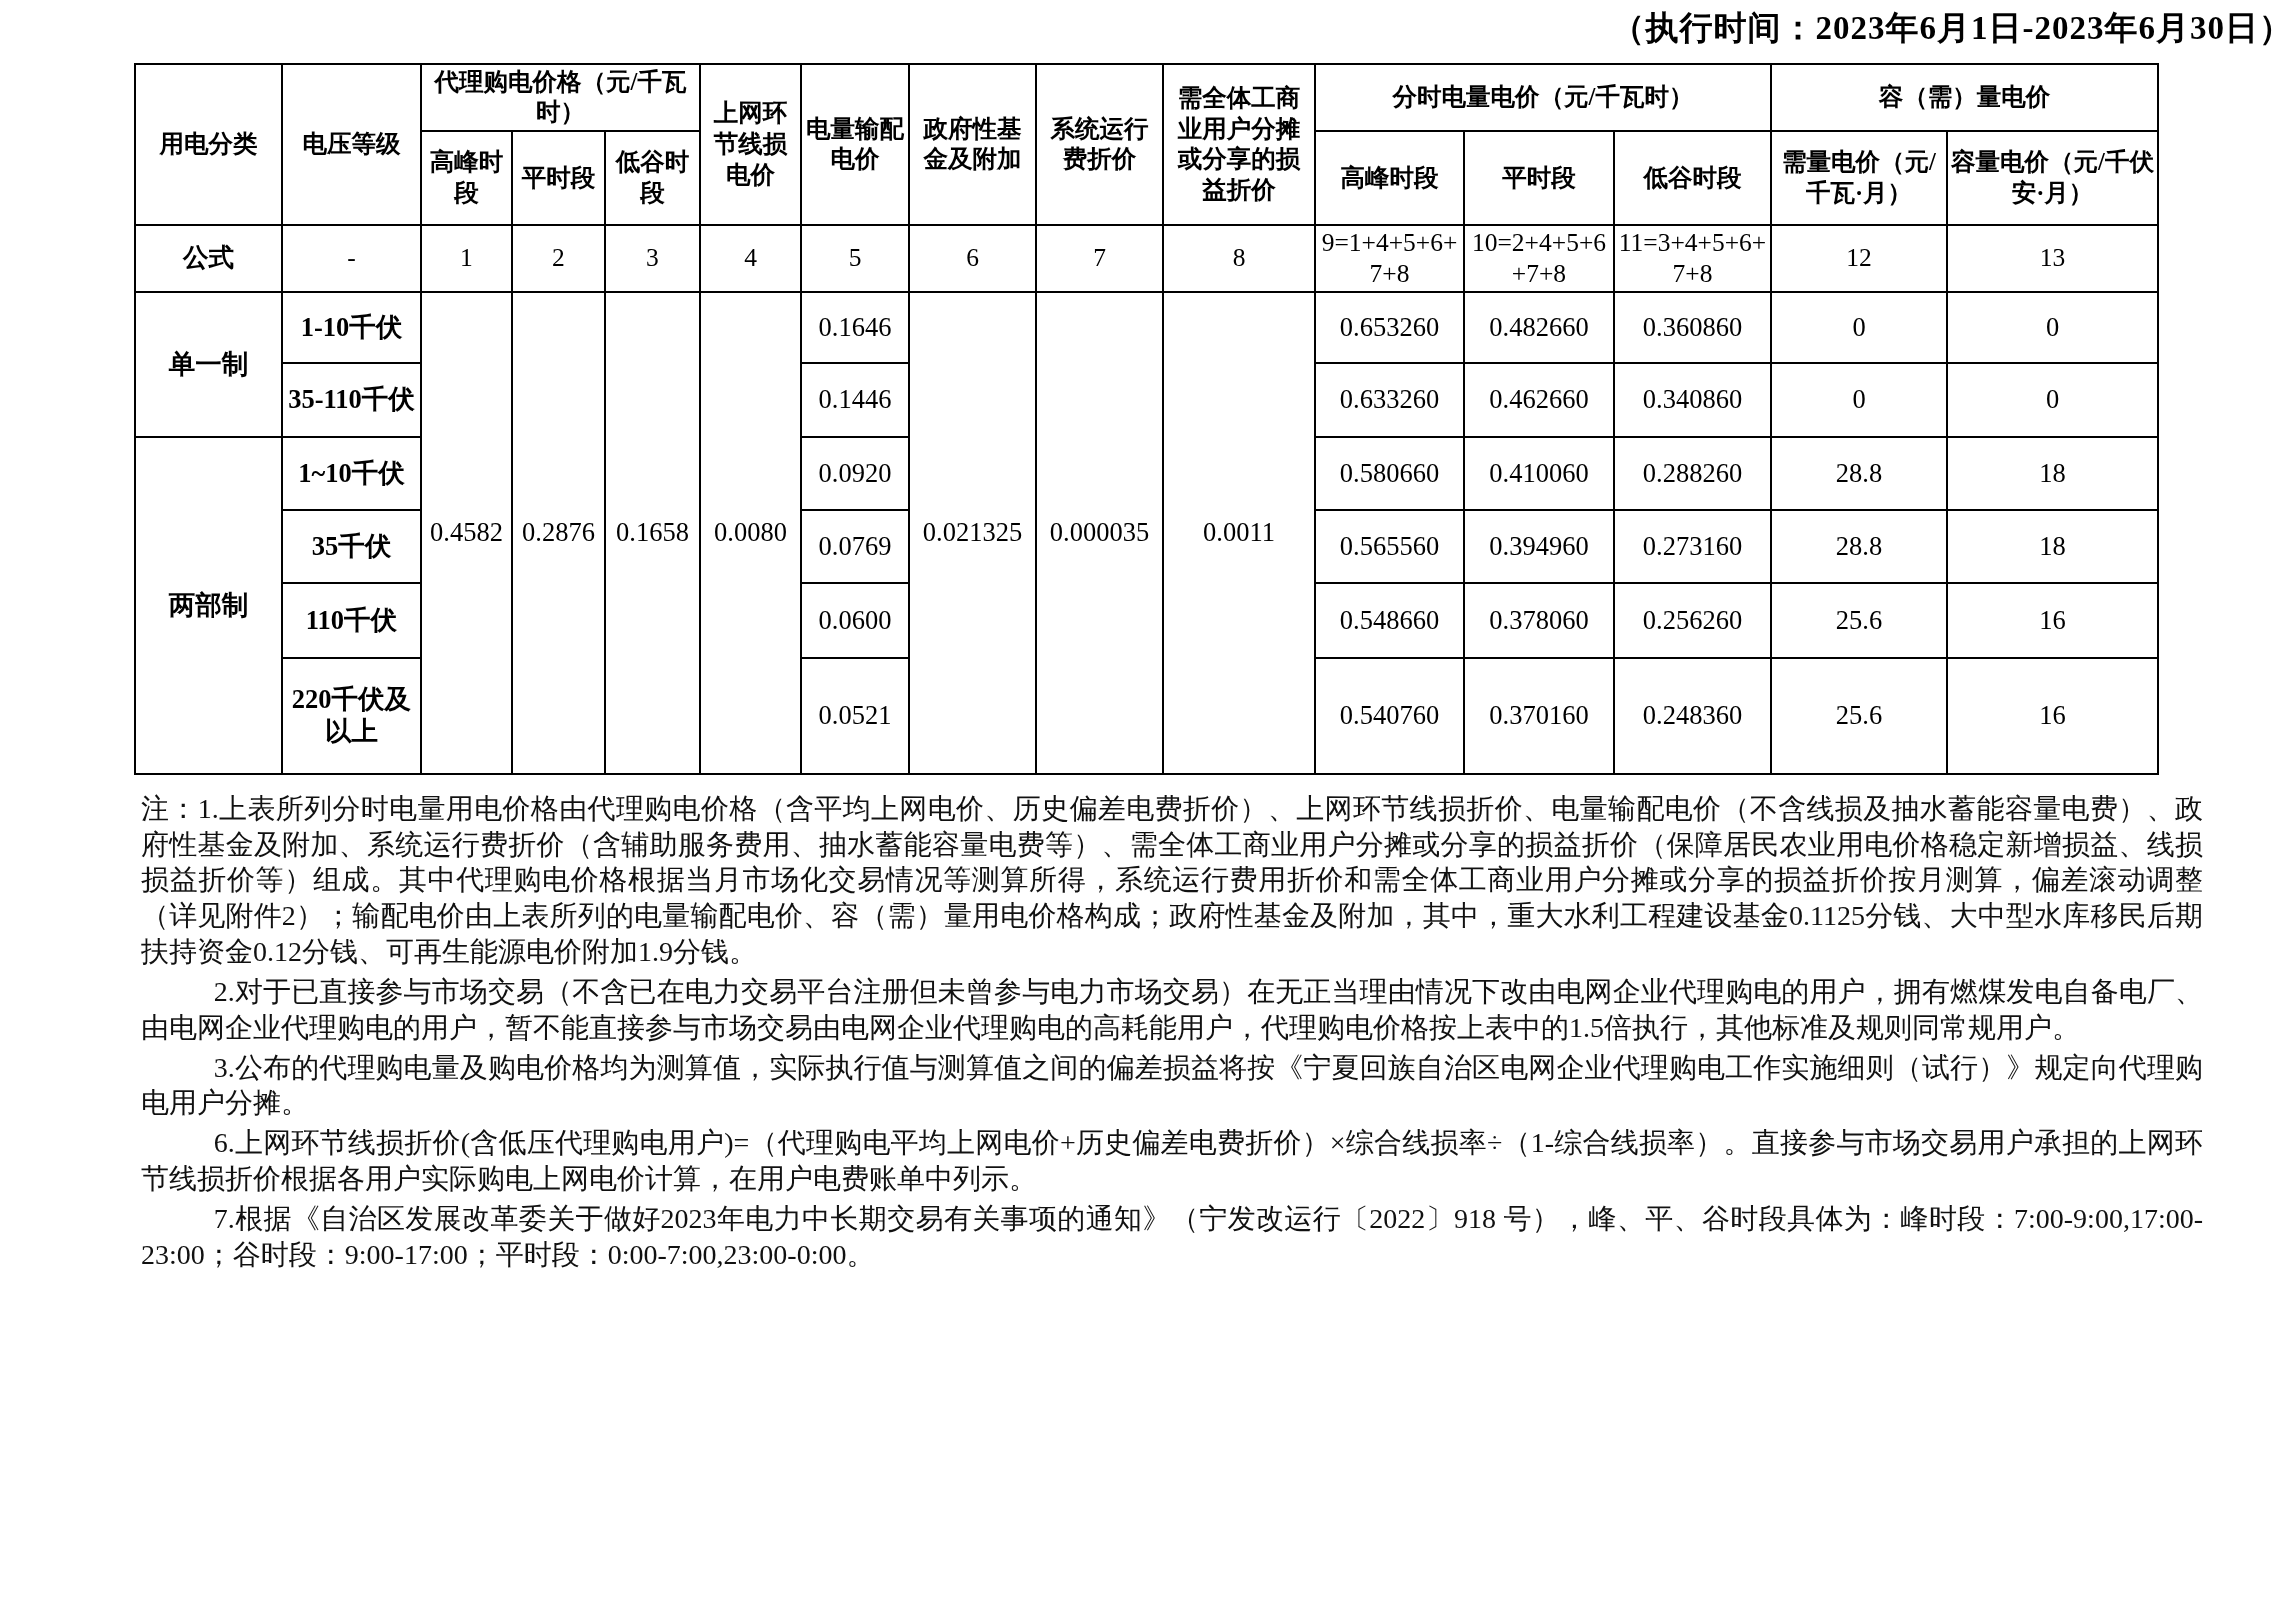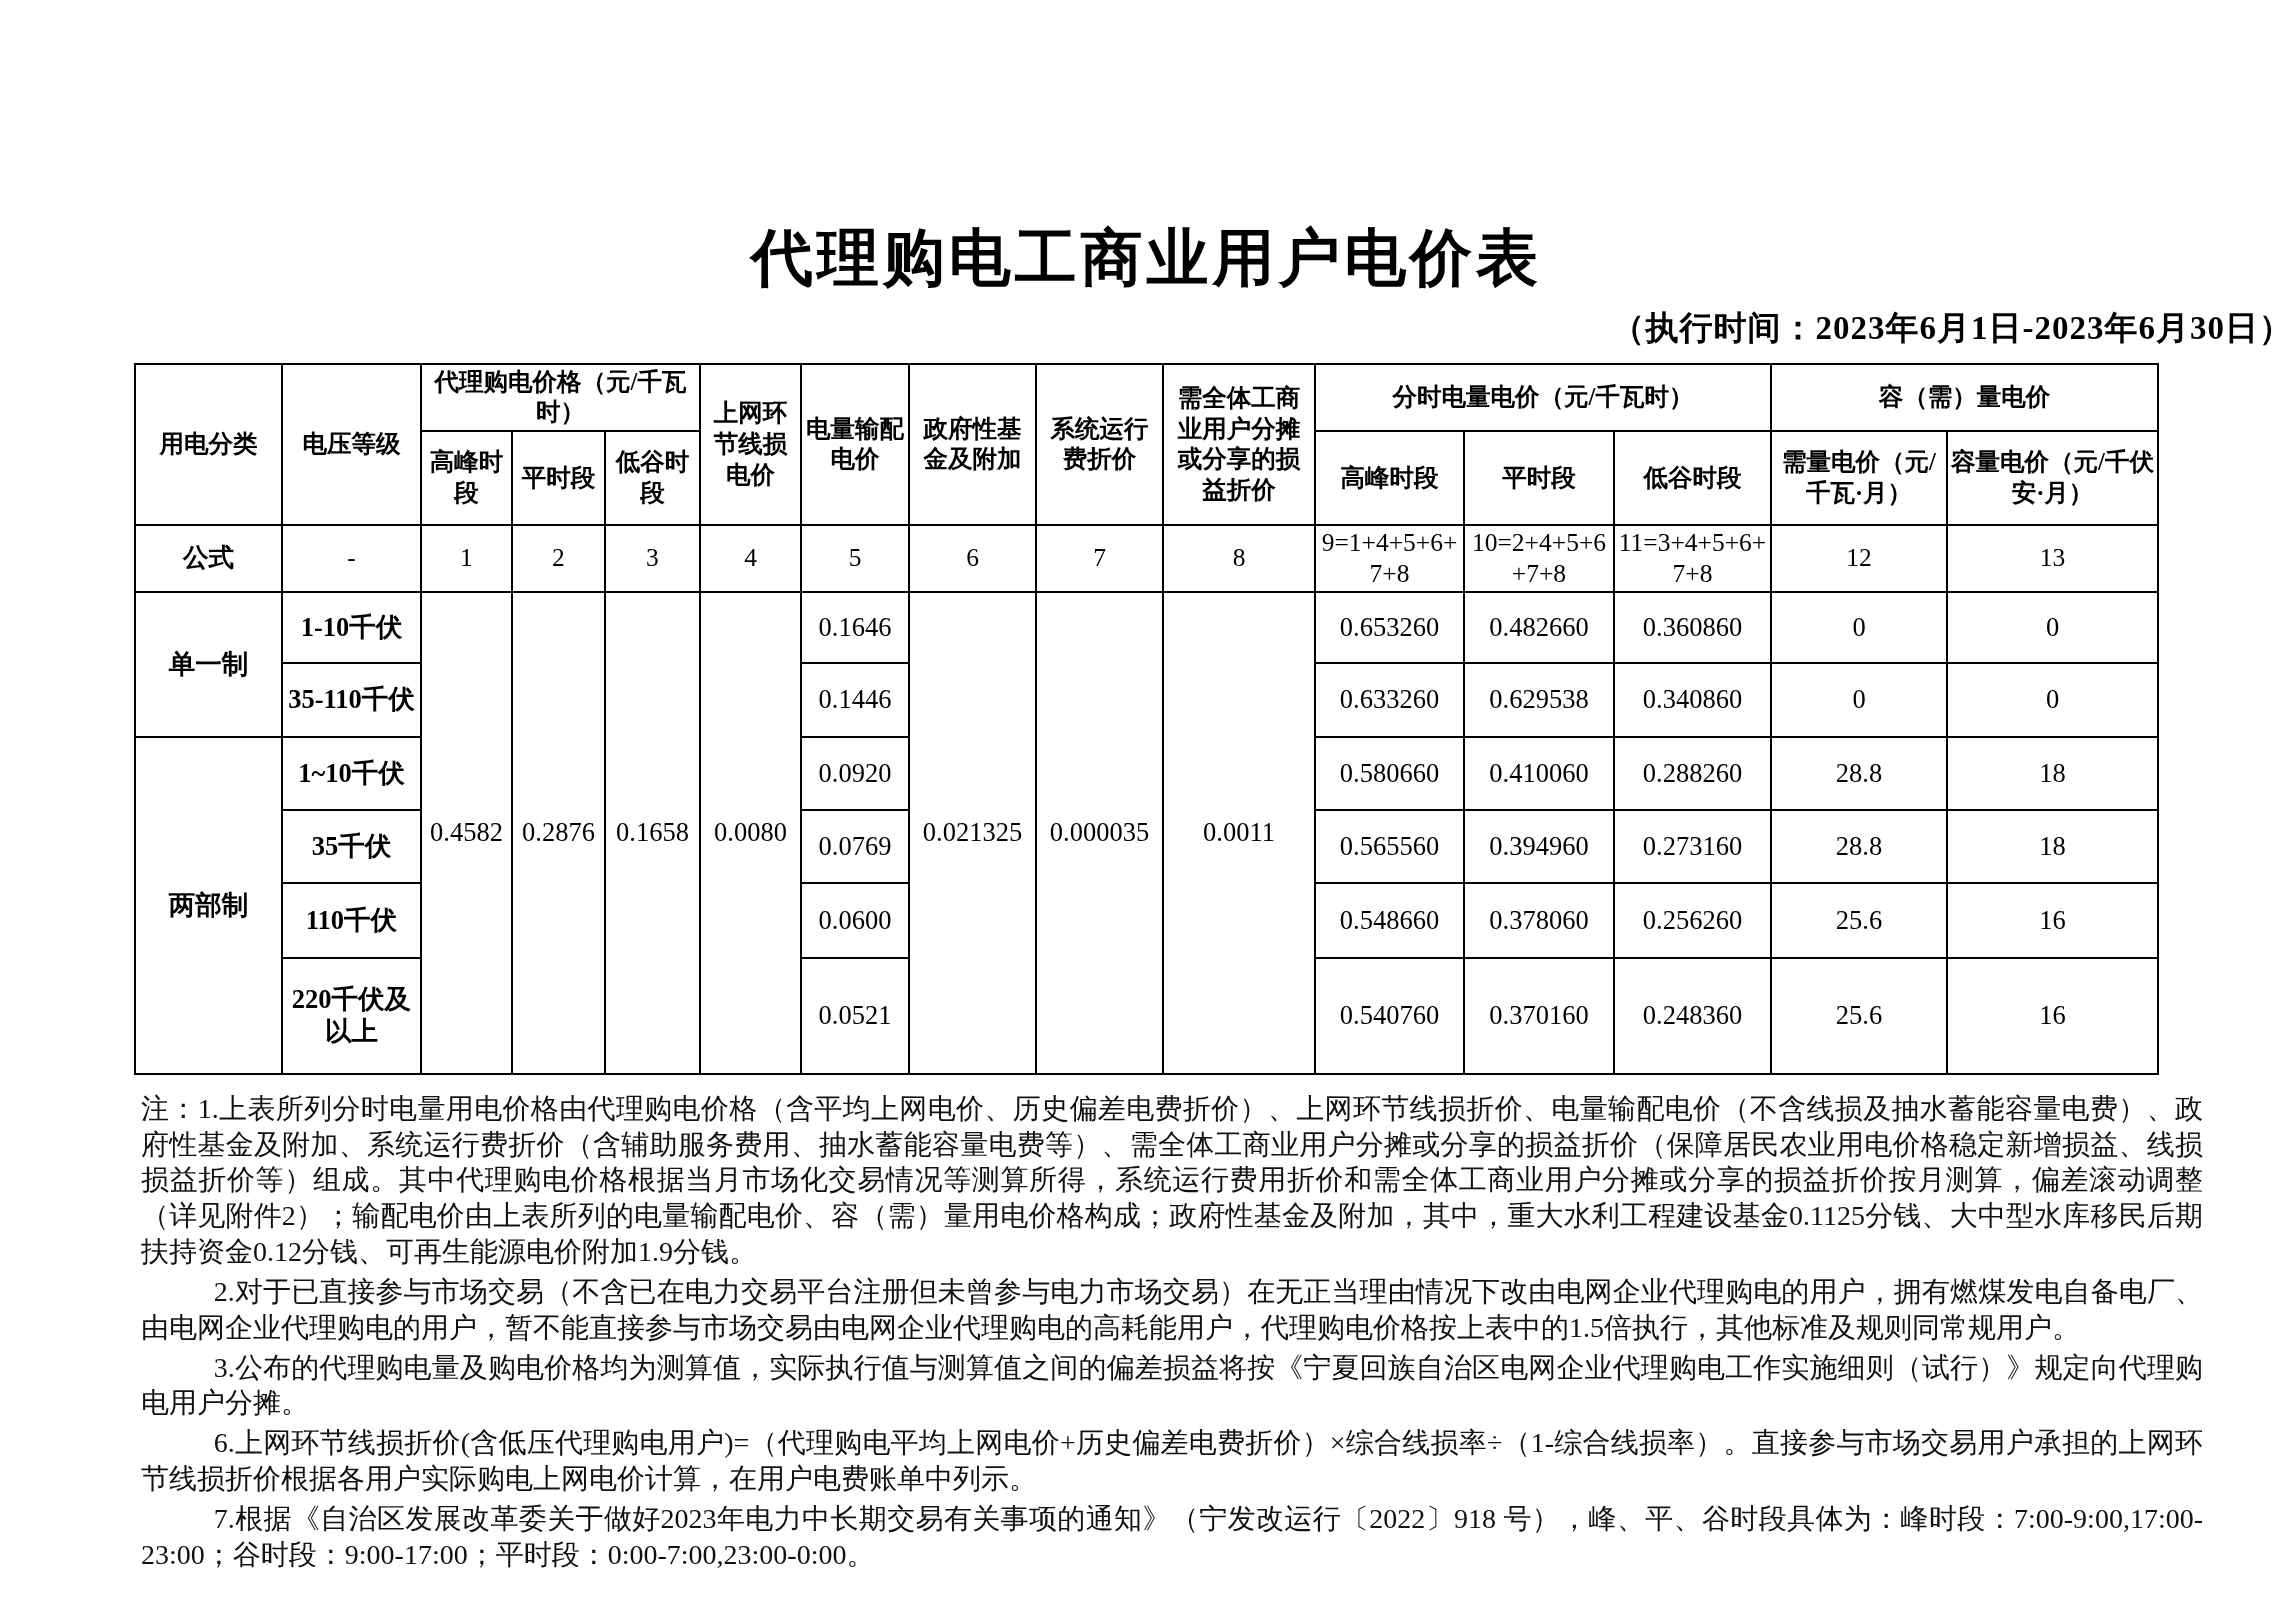--- a/index.html
+++ b/index.html
@@ -73,21 +73,20 @@
     color:#111;
   }
   .notes p { margin:4px; text-indent:2.6em; }
   .notes p.first { text-indent:0; }
 </style>
 </head>
 <body>
 
 <div class="page">
 
-  <div class="title">代理购电工商业用户电价表</div>
   <div class="subtitle">（执行时间：2023年6月1日-2023年6月30日）</div>
 
   <table class="price">
     <colgroup>
       <col style="width:147px">
         <col style="width:139px">
       <col style="width:91px">
         <col style="width:93px">
         <col style="width:95px">
       <col style="width:101px">
@@ -160,21 +159,21 @@
       <td>0.482660</td>
       <td>0.360860</td>
       <td>0</td>
       <td>0</td>
     </tr>
 
     <tr class="r2">
       <td class="cjk">35-110千伏</td>
       <td>0.1446</td>
       <td>0.633260</td>
-      <td>0.629538</td>
+      <td>0.462660</td>
       <td>0.340860</td>
       <td>0</td>
       <td>0</td>
     </tr>
 
     <tr class="r3">
       <td class="cjk" rowspan="4">两部制</td>
       <td class="cjk">1~10千伏</td>
       <td>0.0920</td>
       <td>0.580660</td>

